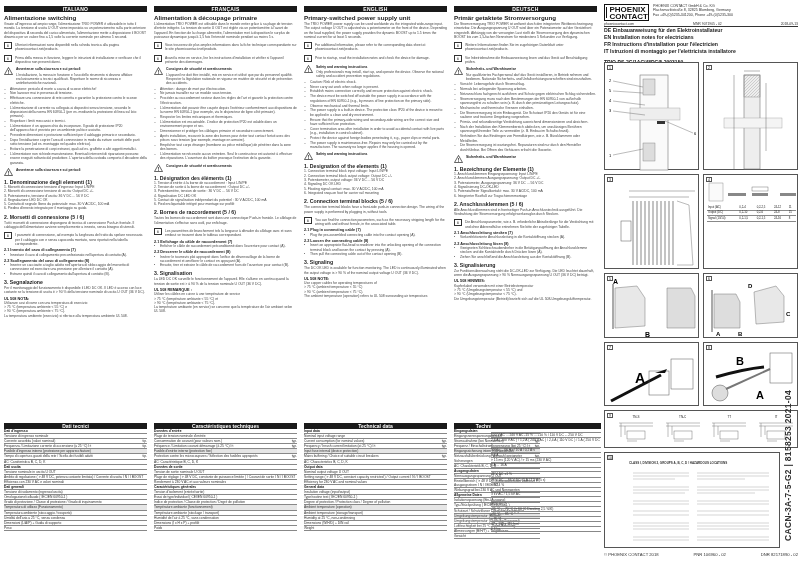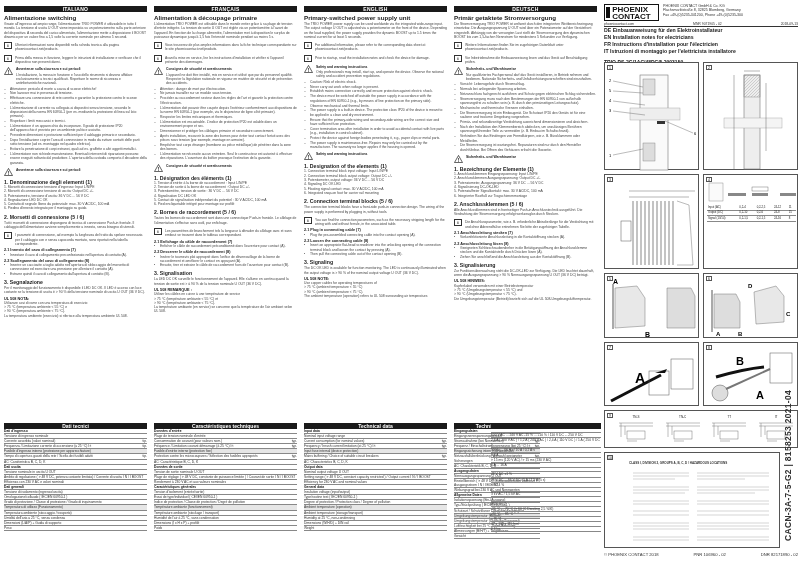--- a/index.html
+++ b/index.html
@@ -27,21 +27,21 @@
 .tbl{position:absolute;top:423px;width:143px;font-size:3.3px;line-height:4.1px}
 .tbl .thd{background:#1a1a1a;color:#fff;text-align:center;font-weight:bold;font-size:5px;line-height:6px;height:6px}
 .tbl .row{border-bottom:.5px solid #888;display:flex;justify-content:space-between;color:#333;min-height:4.4px}
 .tbl .sec{font-weight:bold;color:#111}
 .tbl .shade{background:#e6e6e6}
 .vals{position:absolute;left:491px;top:423px;width:110px;font-size:3.3px;line-height:4.1px}
 .vals .thd{background:#1a1a1a;height:6px}
 .vals .row{border-bottom:.5px solid #888;color:#333;min-height:4.4px}
 .header{position:absolute;left:604px;top:4px;width:194px}
 .logo{display:flex;align-items:flex-start;gap:4px}
-.logobox{width:55px;height:17px;border:1.5px solid #111;display:flex;align-items:center;font-weight:900;font-size:8px;line-height:7px;color:#111;padding-left:1px}
+.logobox{width:45px;height:17px;border:1.5px solid #111;display:flex;align-items:center;font-weight:900;font-size:8px;line-height:7px;color:#111;padding-left:1px}
 .logobox .pmark{width:7px;height:11px;background:#111;margin-right:2px}
 .addr{font-size:3.6px;line-height:4.4px;color:#333}
 .meta{display:flex;justify-content:space-between;font-size:3.4px;border-bottom:.6px solid #333;margin-top:1px;color:#333}
 .titles div{font-weight:bold;font-size:5.2px;line-height:7px;color:#222}
 .model{font-weight:bold;font-size:5px;margin-top:4px}
 .fig{position:absolute;border:.8px solid #555;background:#fff}
 .fig .fn{position:absolute;left:2px;top:2px;width:6px;height:5px;border:.5px solid #555;font-size:3.5px;text-align:center;line-height:4.5px}
 .footer{position:absolute;left:604px;top:552px;width:194px;display:flex;justify-content:space-between;font-size:4.2px;color:#333}
 .side{position:absolute;left:783px;top:390px;writing-mode:vertical-rl;transform:rotate(180deg);font-size:8.5px;color:#333;font-weight:bold;letter-spacing:.3px}
 </style>

